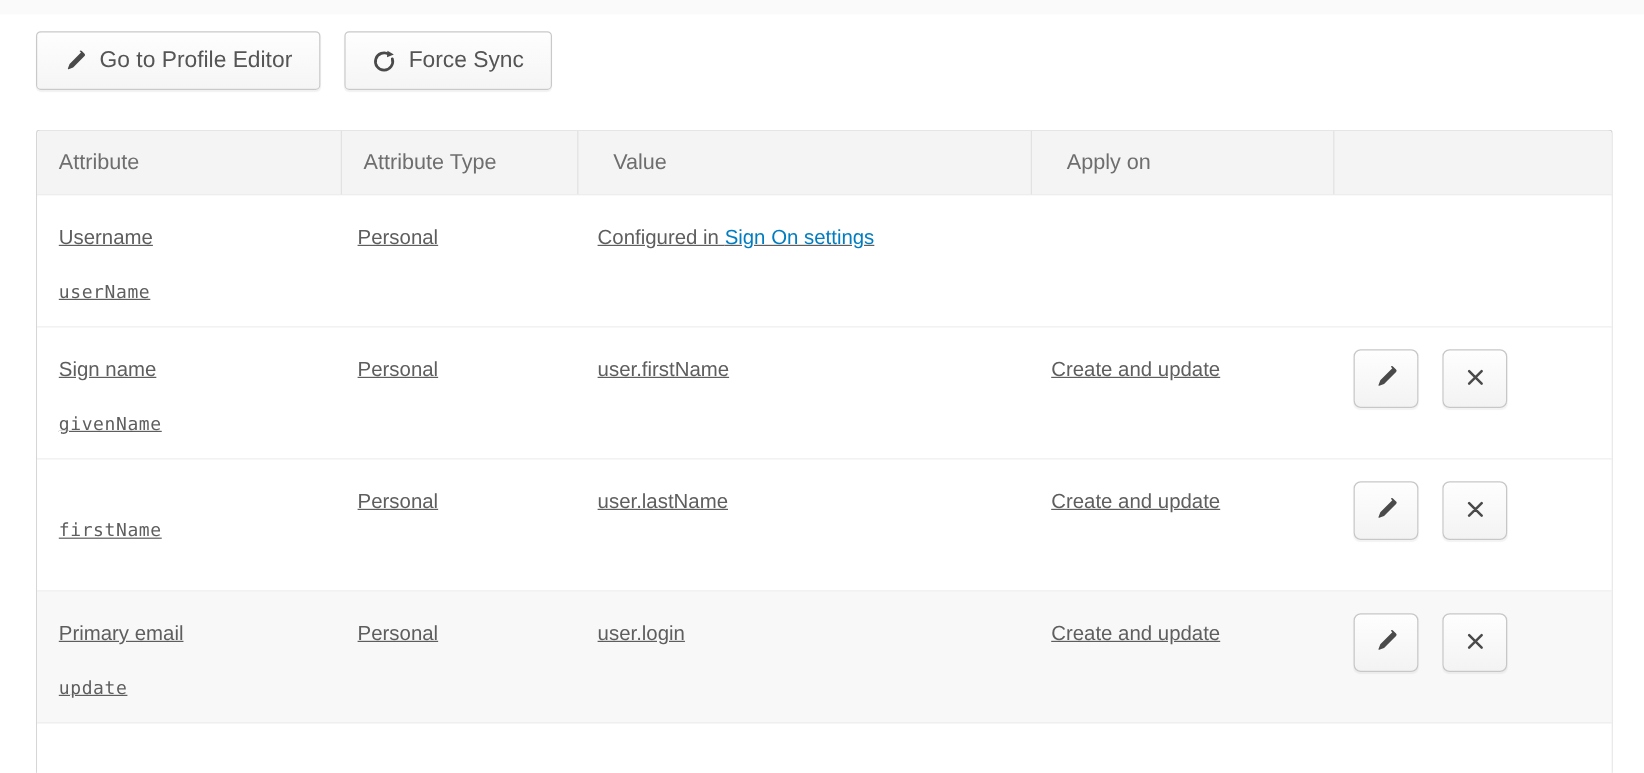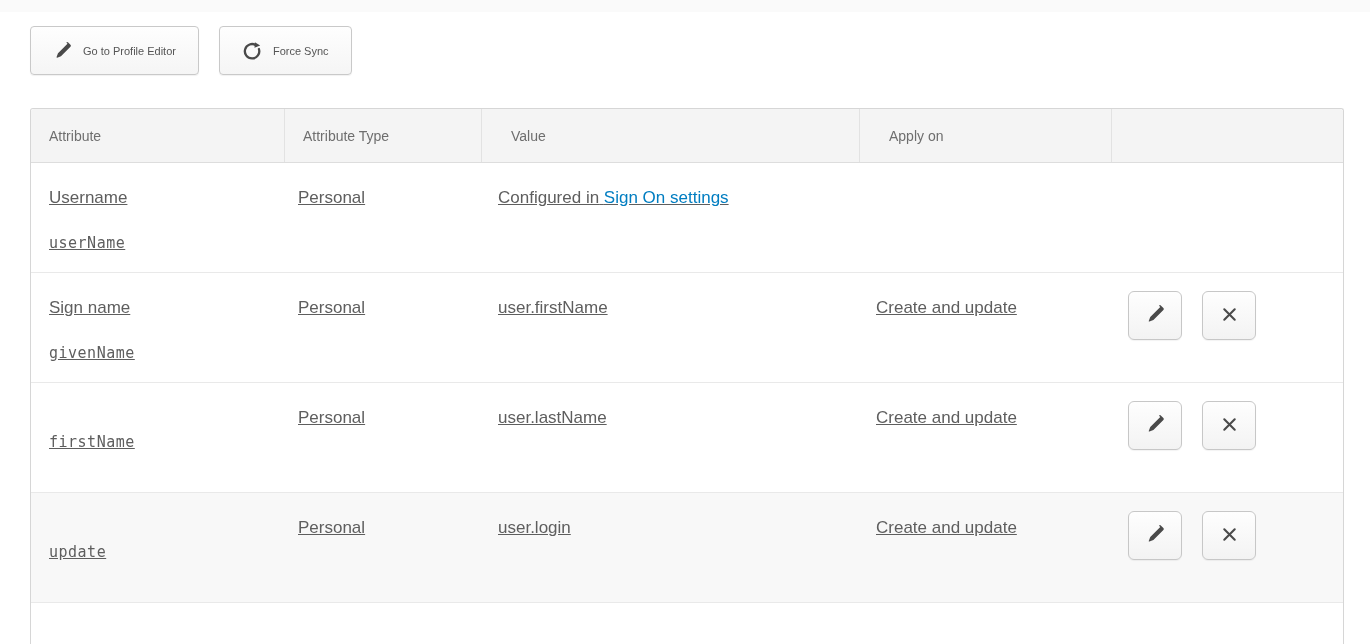--- a/index.html
+++ b/index.html
@@ -26,40 +26,40 @@
   .top-strip { height: 12px; background: #fafafa; }
 
   
   .toolbar { margin: 14px 0 0 30px; display: flex; gap: 20px; }
   .btn {
     display: inline-flex; align-items: center; gap: 11px;
     height: 49px; padding: 0 22px;
     border: 1px solid var(--btn-border); border-radius: 4px;
     background: linear-gradient(#fefefe, #f5f5f5);
     box-shadow: 0 1px 1px rgba(0,0,0,0.06);
-    font-size: 11px; color: #555; cursor: pointer;
+    font-size: 19px; color: #555; cursor: pointer;
   }
   .btn .ic { display: inline-flex; color: var(--icon); }
 
   
   .table {
     margin: 33px 0 0 30px; width: 1314px;
     border: 1px solid var(--border); border-bottom: none;
     border-radius: 3px 3px 0 0;
     background: #fff;
   }
   .grid-row {
     display: grid;
     grid-template-columns: 253px 197px 378px 252px 1fr;
   }
   .thead {
     background: var(--header-bg);
     height: 54px;
     color: var(--header-text);
-    font-size: 14px;
+    font-size: 18px;
     border-bottom: 1px solid #dddddd;
     border-radius: 3px 3px 0 0;
     text-align: right;
   }
   .th { display: flex; align-items: center; height: 100%; padding-left: 18px; }
   .th + .th { border-left: 1px solid var(--header-divider); }
   .th.c2 { }
   .th.c3, .th.c4 { padding-left: 29px; }
 
   .tr { min-height: 110px; border-bottom: 1px solid var(--row-border); background: #fff; text-decoration: underline; }
@@ -181,20 +181,21 @@
           <svg viewBox="0 0 20 20" width="19" height="19">
               <path d="M4.5 4.5l11 11M15.5 4.5l-11 11" stroke="currentColor" stroke-width="2.2" stroke-linecap="round" fill="none"></path>
             </svg>
         </span>
       </button>
     </div>
   </div>
 
   <div class="grid-row tr highlight">
     <div class="td c1">
+      <div>Primary email</div>
       <div class="attr-code">update</div>
     </div>
     <div class="td c2">Personal</div>
     <div class="td c3">user.login</div>
     <div class="td c4">Create and update</div>
     <div class="td c5">
       <button class="icon-btn">
         <span>
           <svg viewBox="0 0 16 16" width="20" height="20">
               <path fill="currentColor" d="M11.2 1.3a1.1 1.1 0 0 1 1.6 0l1.9 1.9a1.1 1.1 0 0 1 0 1.6l-8 8-3.2 1.2a.4.4 0 0 1-.5-.5l1.2-3.2 8-8z"></path>

